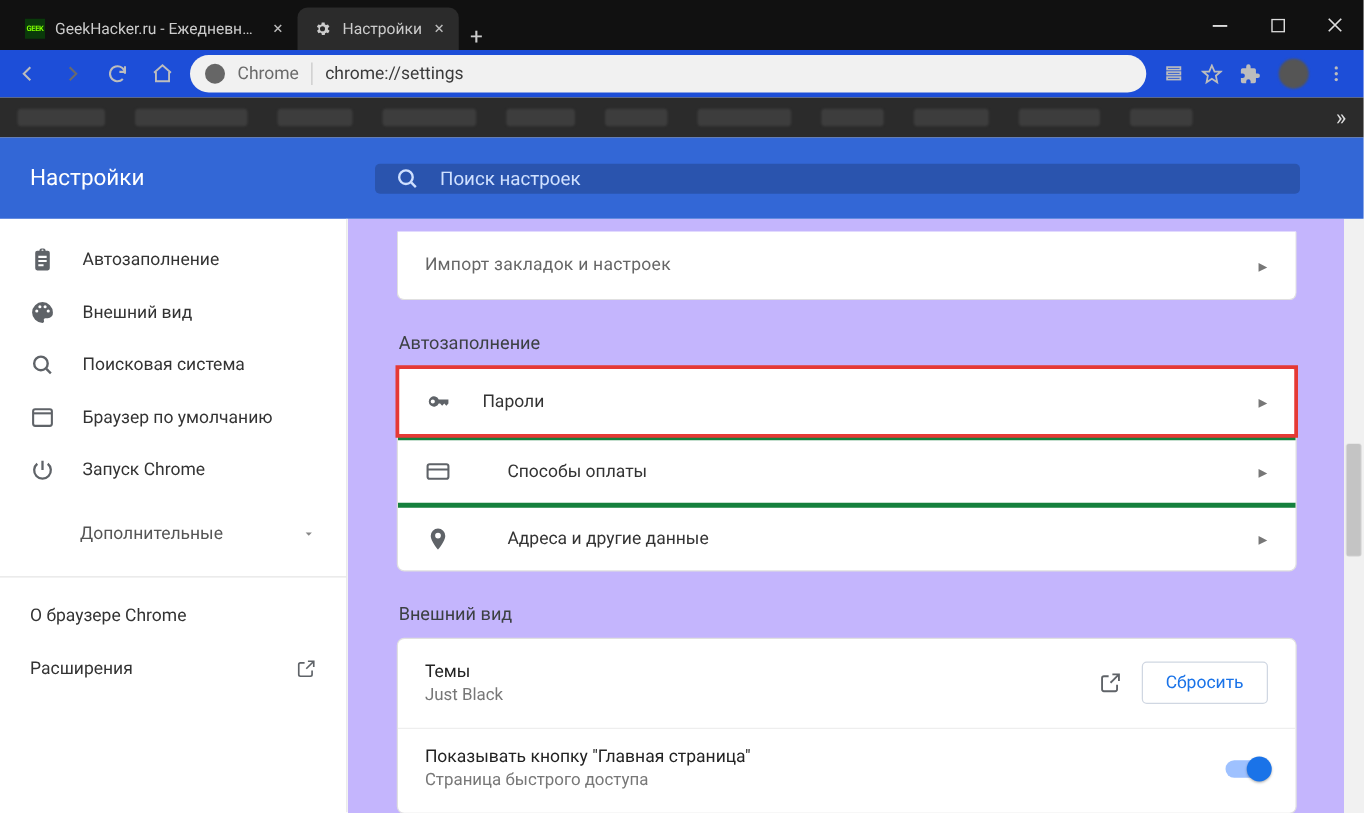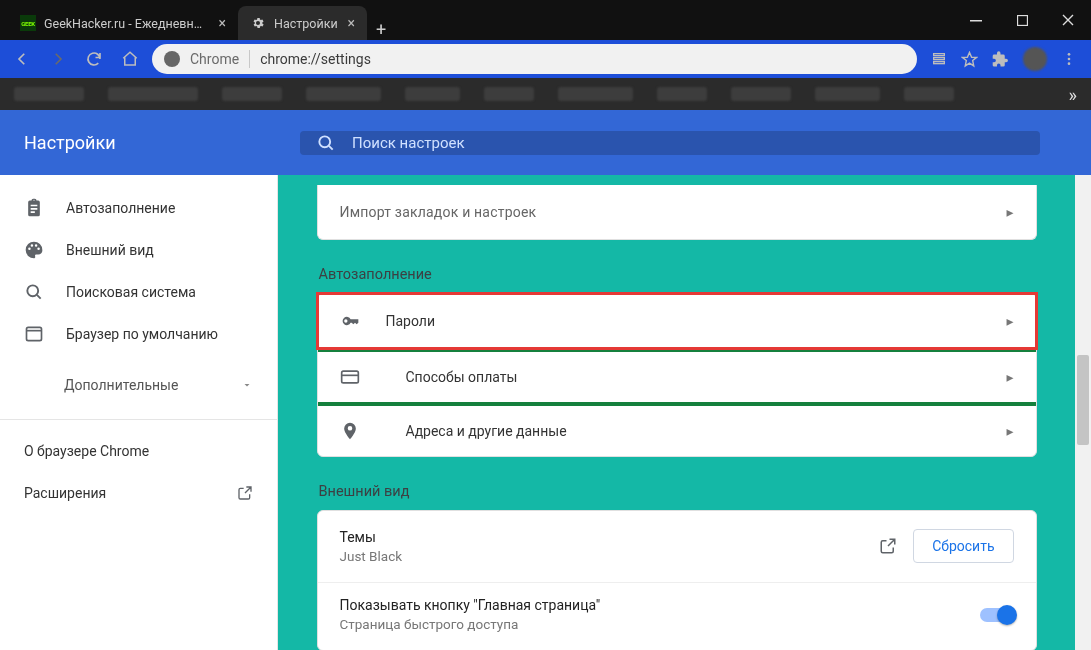--- a/index.html
+++ b/index.html
@@ -41,21 +41,21 @@
 
   
   .main { display:flex; height:calc(650px - 40px - 38px - 32px - 65px); position:relative; }
   .sidebar { width:278px; border-right:1px solid #e5e5e5; padding-top:12px; position:relative; }
   .side-item { display:flex; align-items:center; height:42px; padding:0 24px; color:#333; font-size:14px; gap:22px; cursor:pointer;}
   .side-icon { width:20px; height:20px; color:#5f6368; display:flex; align-items:center; justify-content:center;}
   .side-adv { display:flex; align-items:center; justify-content:space-between; height:48px; padding:0 24px; color:#555; font-size:14px; border-top:0; margin-top:6px;margin-left:40px;}
   .side-sep { height:1px; background:#e5e5e5; margin:10px 0; }
   .side-link { display:flex; align-items:center; justify-content:space-between; height:42px; padding:0 24px; color:#333; font-size:14px;}
 
-  .content { flex:1; overflow:auto; padding:0 16px 20px 0; background:#14b8a6;}
+  .content { flex:1; overflow:auto; padding:0 16px 20px 0; background:#c4b5fd;}
   .content-inner { max-width:720px; margin:0 auto; padding:0 0 20px 0;}
 
   .card { border:1px solid #e0e0e0; border-radius:6px; background:#fff; margin-top:10px;}
   .card.trunc { border-top:none; border-top-left-radius:0; border-top-right-radius:0; }
   .row { display:flex; align-items:center; height:54px; padding:0 22px; font-size:14px; color:#333; position:relative; }
   .row + .row { border-top:4px solid #15803d;gap:20px; }
   .row .ricon { width:20px; color:#5f6368; margin-right:26px; display:flex; align-items:center;}
   .row .arrow { margin-left:auto; color:#777; }
   .row .trunc-text { color:#666; filter:blur(0.4px); letter-spacing:0.2px;}
   .row.highlight { outline:3px solid #e53935; outline-offset:-1px; z-index:2;}
@@ -231,20 +231,28 @@
       <span>Поисковая система</span>
     </div>
     <div class="side-item">
       <span class="side-icon">
           <svg width="20" height="20" viewBox="0 0 24 24" fill="none" stroke="#5f6368" stroke-width="2">
             <rect x="3" y="4" width="18" height="16" rx="2"></rect>
             <path d="M3 8h18"></path>
           </svg>
         </span>
       <span>Браузер по умолчанию</span>
+    </div>
+    <div class="side-item">
+      <span class="side-icon">
+          <svg width="20" height="20" viewBox="0 0 24 24" fill="none" stroke="#5f6368" stroke-width="2.2">
+            <path d="M12 3v9M7 6a8 8 0 1010 0"></path>
+          </svg>
+        </span>
+      <span>Запуск Chrome</span>
     </div>
     <div class="side-adv">
       <span>Дополнительные</span>
       <svg width="12" height="12" viewBox="0 0 24 24" fill="#888">
           <path d="M7 10l5 5 5-5z"></path>
         </svg>
     </div>
     <div class="side-sep"></div>
     <div class="side-link">
       <span>О браузере Chrome</span>

